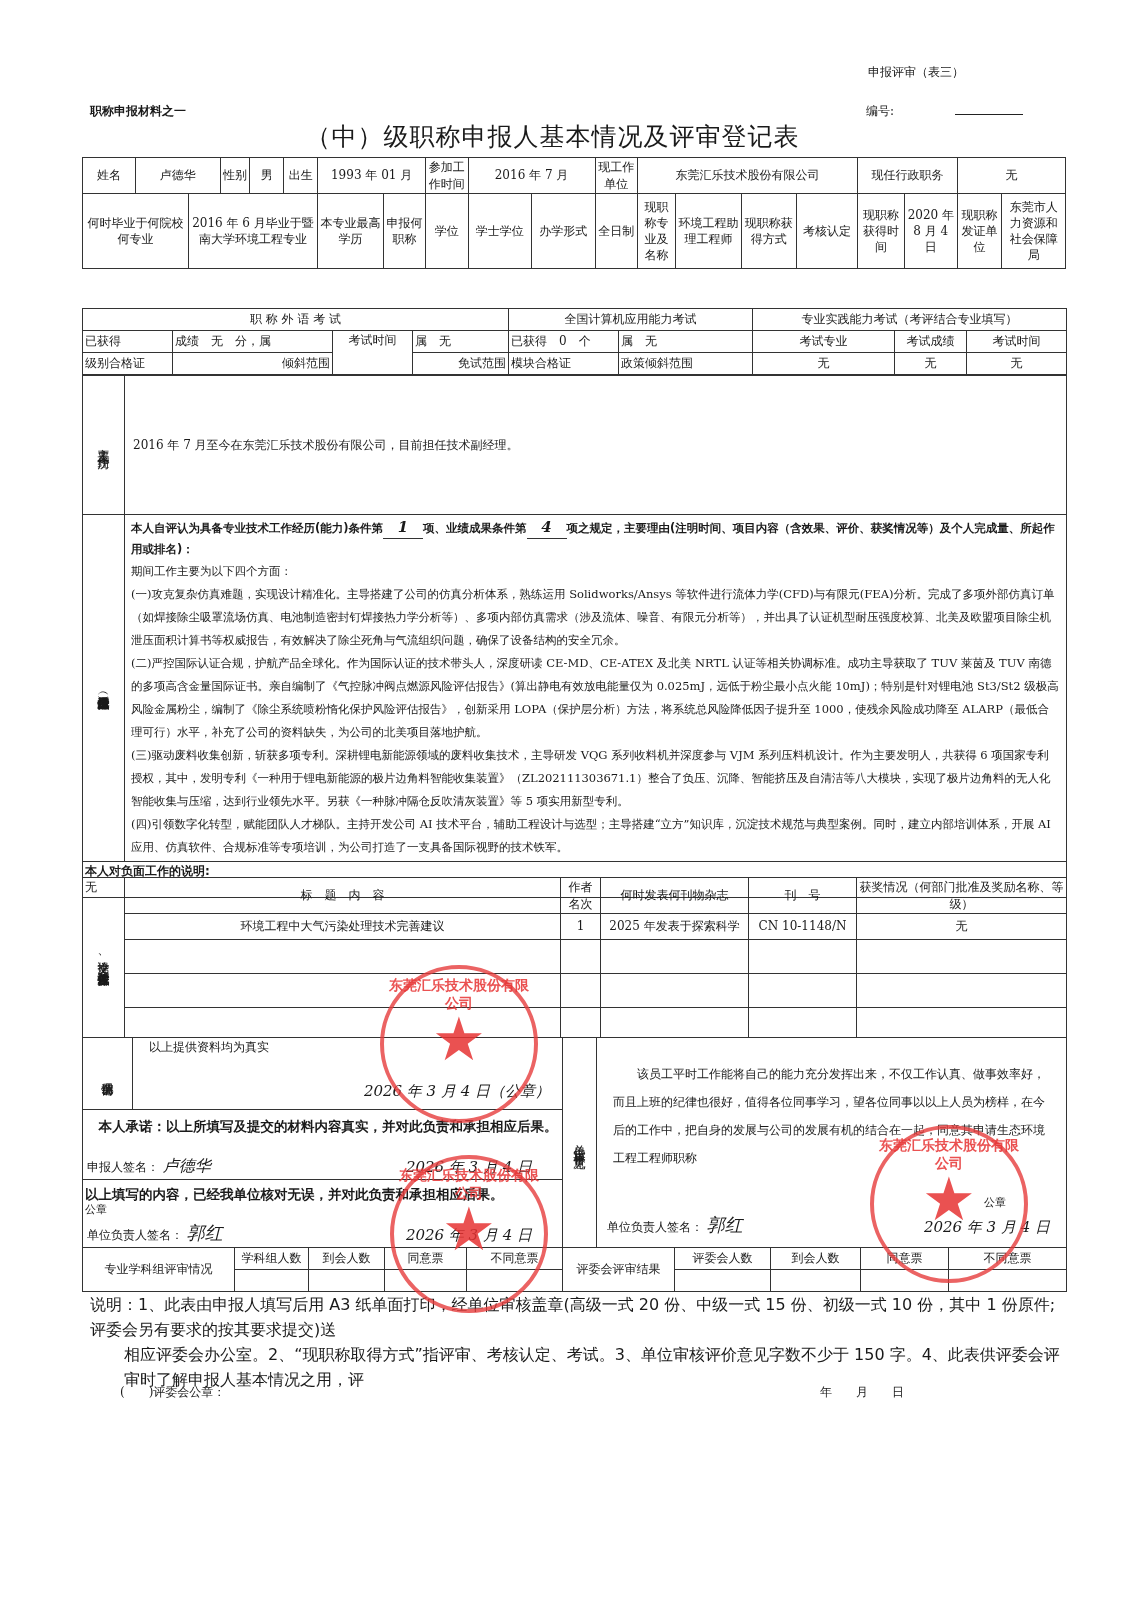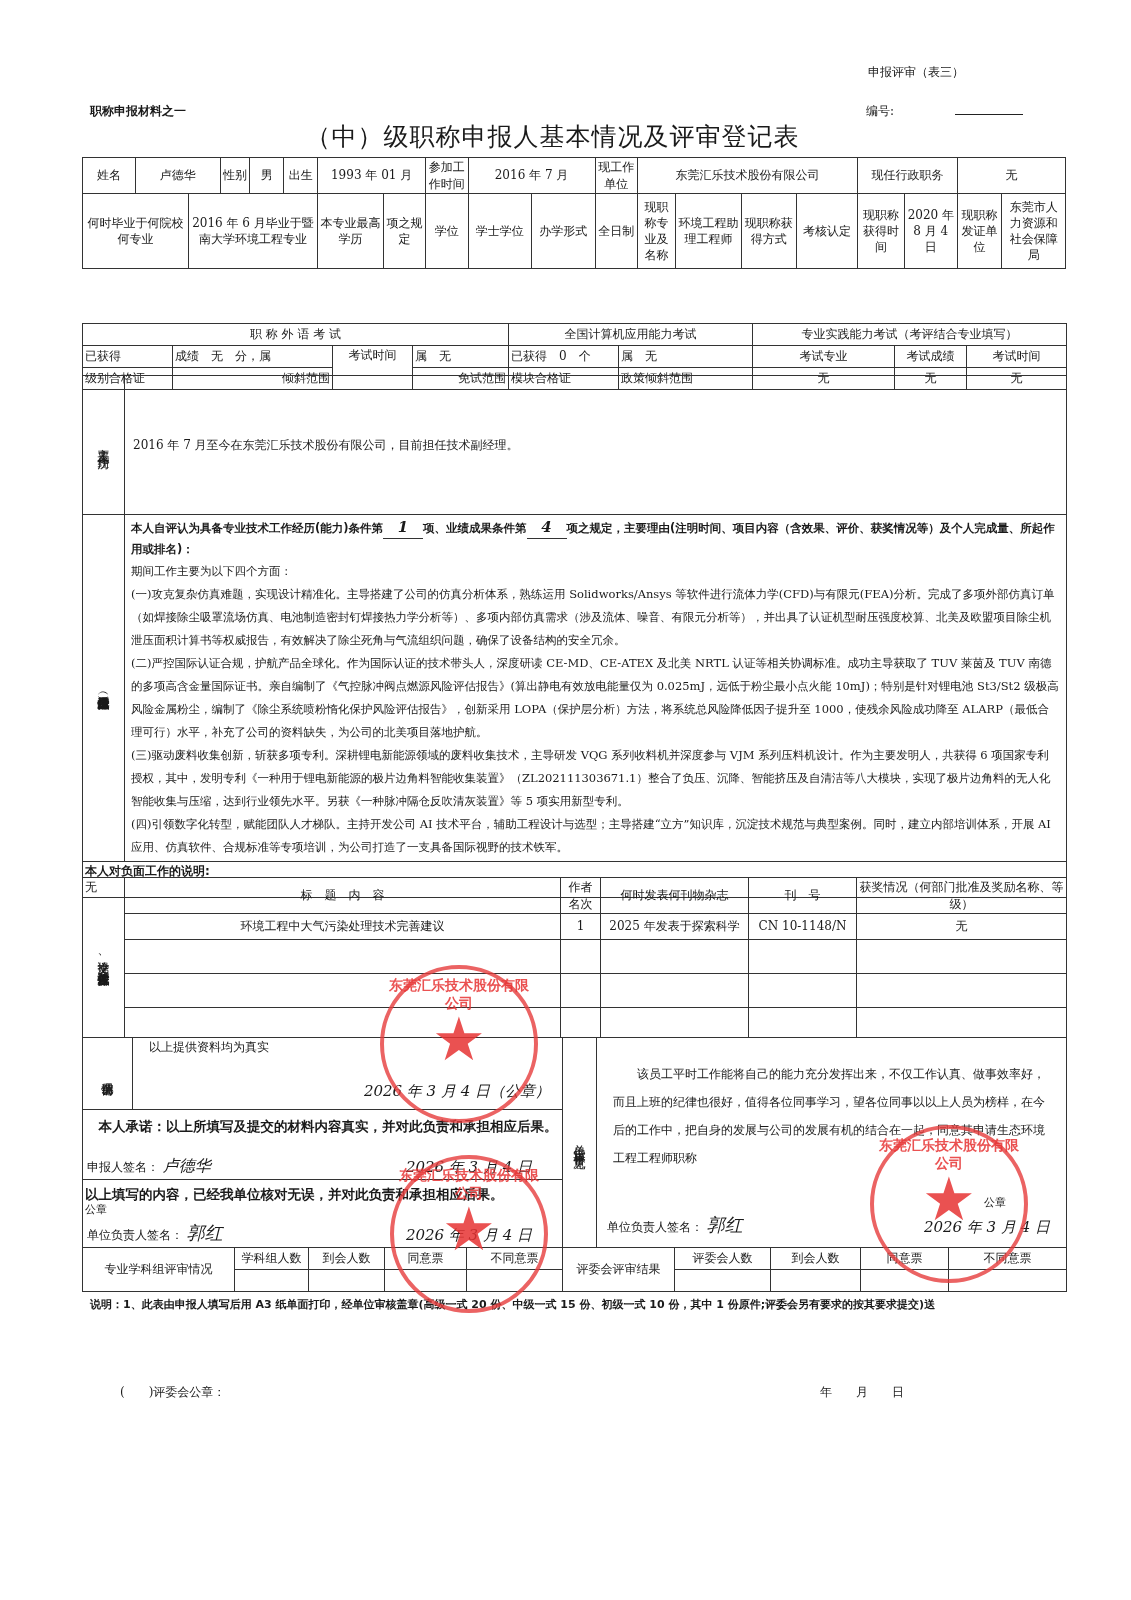--- a/index.html
+++ b/index.html
@@ -15,21 +15,21 @@
   td { border:1px solid #333; font-size:12px; text-align:center; vertical-align:middle; padding:1px 2px; line-height:1.35; overflow:hidden; }
   .left { text-align:left;margin-left:24px; }
   .vtext { writing-mode:vertical-rl; text-orientation:upright; letter-spacing:2px; font-size:12px; margin:auto; }
   .para { font-size:11.5px; line-height:23px; text-align:left; padding:2px 6px; font-family:"DejaVu Serif",serif; }
   .bold { font-weight:bold; font-family:"DejaVu Sans",sans-serif; }
   .uline { display:inline-block; border-bottom:1px solid #333; min-width:40px; text-align:center; }
   .hand { font-family:"DejaVu Serif",serif; font-style:italic; font-size:15px; }
   .stamp { position:absolute; border:4px solid rgba(230,60,60,0.8); border-radius:50%; width:150px; height:150px; pointer-events:none; }
   .stamp .star { position:absolute; left:0; top:40px; width:150px; text-align:center; font-size:60px; color:rgba(230,50,50,0.85); line-height:1; }
   .stamp .ring { position:absolute; left:0; top:8px; width:150px; text-align:center; font-size:14px; color:rgba(230,50,50,0.85); font-weight:bold; }
-  .note { font-size:11px; font-weight:bold; font-family:"DejaVu Sans",sans-serif; line-height:25px; }
+  .note { font-size:16px; font-weight:normal; font-family:"DejaVu Sans",sans-serif; line-height:25px; }
 </style>
 </head>
 <body>
 
 <div class="abs hdr-right">申报评审（表三）</div>
 <div class="abs hdr-left">职称申报材料之一</div>
 <div class="abs hdr-no">编号:</div>
 <div class="abs hdr-no-line"></div>
 <div class="abs title">（中）级职称申报人基本情况及评审登记表</div>
 
@@ -69,38 +69,38 @@
     <td colspan="2">2016 年 7 月</td>
     <td>现工作单位</td>
     <td colspan="4">东莞汇乐技术股份有限公司</td>
     <td colspan="2">现任行政职务</td>
     <td colspan="2">无</td>
   </tr>
   <tr style="height:75px">
     <td colspan="2">何时毕业于何院校何专业</td>
     <td colspan="4">2016 年 6 月毕业于暨南大学环境工程专业</td>
     <td colspan="2">本专业最高学历</td>
-    <td>项之规定</td>
+    <td>申报何职称</td>
     <td>学位</td>
     <td>学士学位</td>
     <td>办学形式</td>
     <td>全日制</td>
     <td>现职称专业及名称</td>
     <td>环境工程助理工程师</td>
     <td>现职称获得方式</td>
     <td>考核认定</td>
     <td>现职称获得时间</td>
     <td>2020 年 8 月 4 日</td>
     <td>现职称发证单位</td>
     <td>东莞市人力资源和社会保障局</td>
   </tr>
 </tbody>
   </table>
 
-<table style="top:323px;">
+<table style="top:308px;">
   <colgroup>
     <col style="width:90px">
       <col style="width:160px">
       <col style="width:80px">
       <col style="width:96px">
     <col style="width:110px">
       <col style="width:134px">
       <col style="width:142px">
       <col style="width:72px">
       <col style="width:100px">
@@ -309,20 +309,21 @@
     <td></td>
         <td></td>
     <td></td>
         <td></td>
   </tr>
 </tbody>
   </table>
 
 <div class="abs note" style="top:1292px;left:90px;width:980px">
   <div>说明：1、此表由申报人填写后用 A3 纸单面打印，经单位审核盖章(高级一式 20 份、中级一式 15 份、初级一式 10 份，其中 1 份原件;评委会另有要求的按其要求提交)送</div>
+  <div style="padding-left:34px">相应评委会办公室。2、“现职称取得方式”指评审、考核认定、考试。3、单位审核评价意见字数不少于 150 字。4、此表供评委会评审时了解申报人基本情况之用，评</div>
 </div>
 
 <div class="abs" style="top:1384px;left:120px;font-size:12px">(　　)评委会公章：</div>
 <div class="abs" style="top:1384px;left:820px;font-size:12px;word-spacing:10px">年　　月　　日</div>
 
 <div class="stamp" style="left:380px;top:965px;">
   <div class="ring">东莞汇乐技术股份有限公司</div>
     <div class="star">★</div>
 </div>
 <div class="stamp" style="left:390px;top:1155px;">

